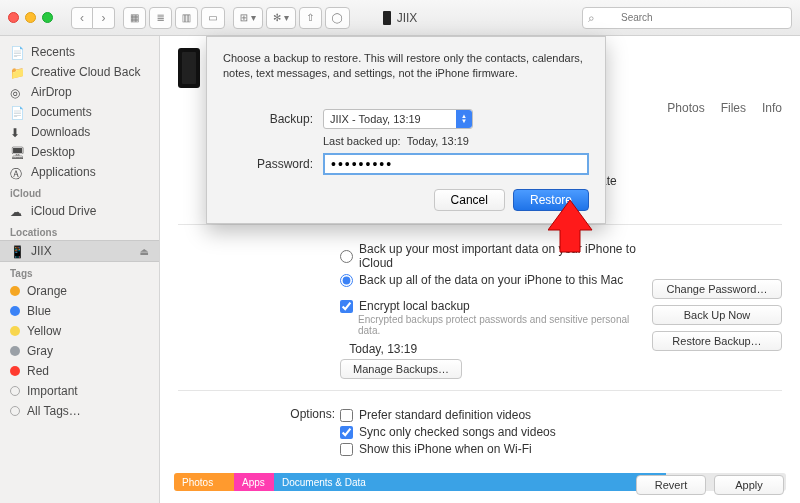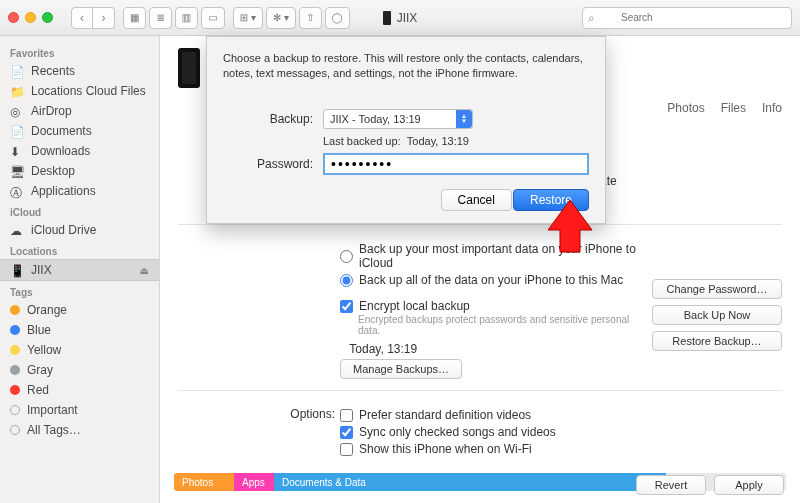--- a/index.html
+++ b/index.html
@@ -64,21 +64,21 @@
   .footer-btns{position:absolute;right:16px;bottom:8px;display:flex;gap:8px;}
 
   
   .modal{position:absolute;left:206px;top:36px;width:400px;background:#f3f3f3;border:1px solid #c9c9c9;box-shadow:0 8px 20px rgba(0,0,0,.25);padding:14px 16px 12px;z-index:10;}
   .modal-text{font-size:11px;color:#333;line-height:1.35;margin-bottom:28px;}
   .mrow{display:flex;align-items:center;margin:6px 0;}
   .mlabel{width:90px;text-align:right;margin-right:10px;font-size:12px;color:#333;}
   .mselect{flex:0 0 150px;height:20px;border:1px solid #bfbfbf;border-radius:3px;background:#fff;padding:0 6px;font-size:11px;display:flex;align-items:center;position:relative;}
   .mselect .arrows{position:absolute;right:0;top:0;bottom:0;width:16px;background:#3b82f6;border-radius:0 3px 3px 0;display:flex;flex-direction:column;align-items:center;justify-content:center;color:#fff;font-size:6px;line-height:5px;}
   .mpass{flex:1;height:22px;border:2px solid #6aa8e8;background:#fff;padding:0 6px;font-size:14px;letter-spacing:2px;}
-  .mbtns{display:flex;justify-content:flex-end;gap:1px;margin-top:14px;}
+  .mbtns{display:flex;justify-content:flex-end;gap:8px;margin-top:14px;}
   .mbtn{height:22px;padding:0 16px;border-radius:4px;border:1px solid #c7c7c7;background:linear-gradient(#fff,#f1f1f1);font-size:12px;}
   .mbtn.primary{background:linear-gradient(#4b9bff,#1f73e8);border-color:#1f5fc4;color:#fff;}
 
   .cursor-arrow{position:absolute;z-index:20;}
   input[type=checkbox],input[type=radio]{margin:0;}
   input[type=checkbox]{accent-color:#3b82f6;}
   input[type=radio]{accent-color:#3b82f6;}
 
   .side-right{display:flex;justify-content:space-between;align-items:flex-start;}
   .right-col{display:flex;flex-direction:column;gap:6px;margin-left:auto;}
@@ -114,28 +114,27 @@
   </div>
   <div class="search-wrap">
     <span class="search-icon">⌕</span>
     <input class="search" placeholder="Search" style="">
   </div>
 </div>
 
 <div class="main">
 
   <div class="sidebar">
-    <div class="sb-head">Favorites</div>
     <div class="sb-item">
         <span class="sb-ico">📄</span>
         <span>Recents</span>
       </div>
     <div class="sb-item">
         <span class="sb-ico">📁</span>
-        <span>Locations Cloud Files</span>
+        <span>Creative Cloud Back</span>
       </div>
     <div class="sb-item">
         <span class="sb-ico">◎</span>
         <span>AirDrop</span>
       </div>
     <div class="sb-item">
         <span class="sb-ico">📄</span>
         <span>Documents</span>
       </div>
     <div class="sb-item">

